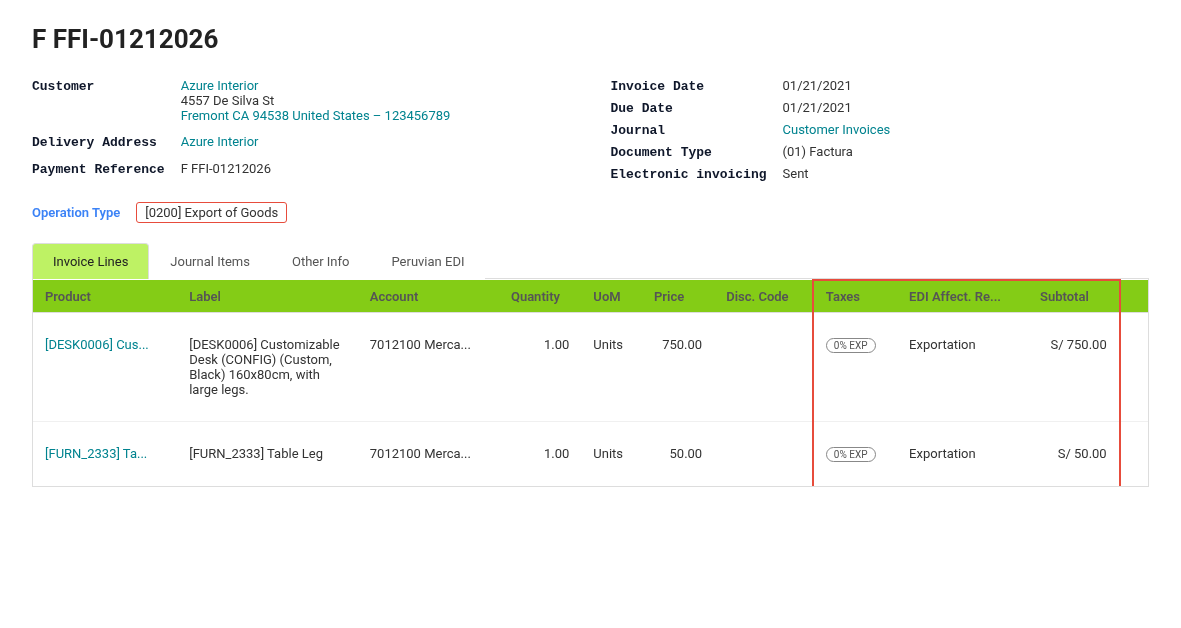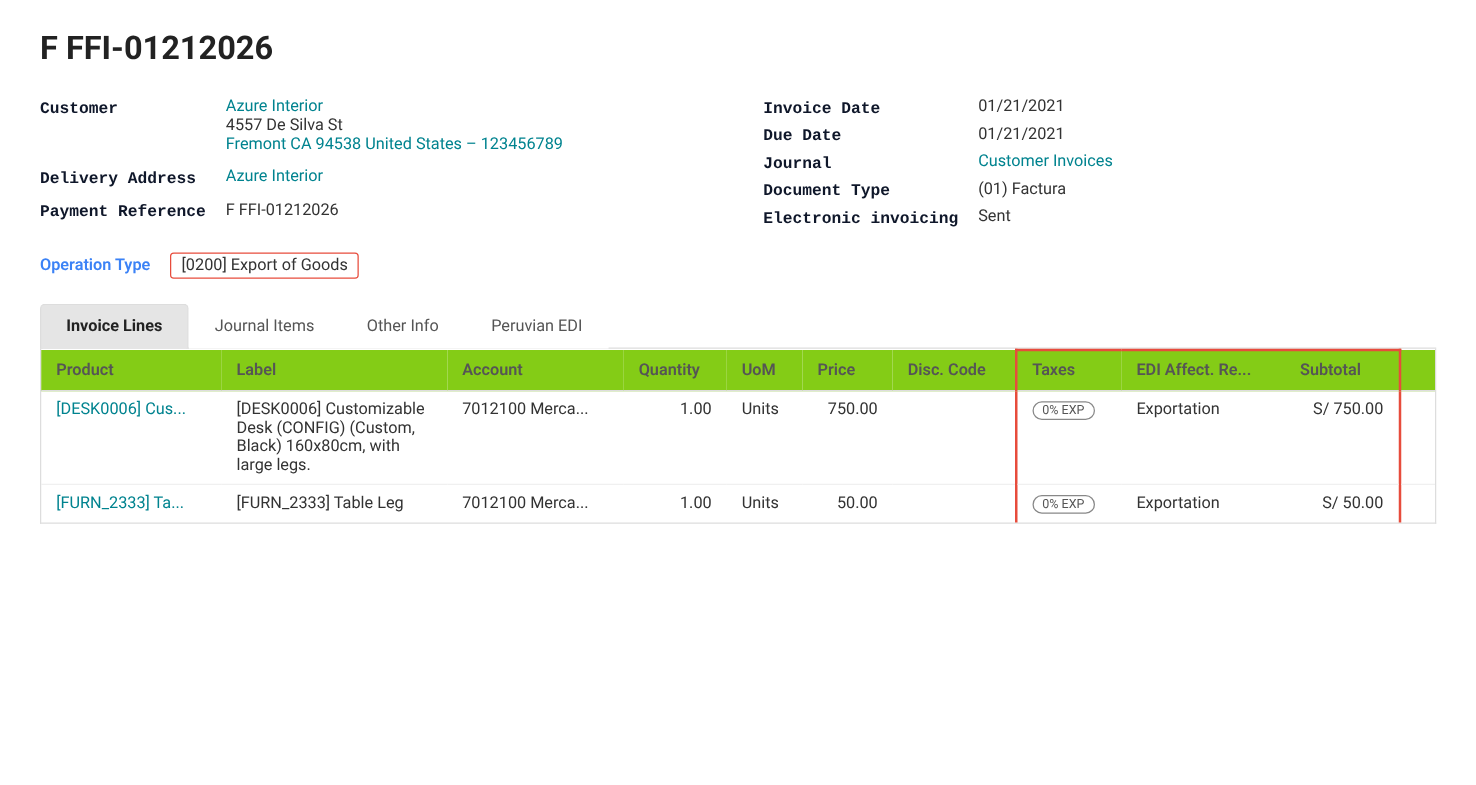--- a/index.html
+++ b/index.html
@@ -82,22 +82,22 @@
       color: #555;
       font-size: 13px;
       background: #fff;
       margin-bottom: -1px;
       border-radius: 4px 4px 0 0;
     }
     .tab.active {
       border-color: #ddd;
       border-bottom-color: #fff;
       color: #222;
-      font-weight: 700;
-      background: #e5e5e5;
+      font-weight: 400;
+      background: #bef264;
     }
 
     
     .table-wrapper {
       border: 1px solid #ddd;
       border-top: none;
     }
     table {
       width: 100%;
       border-collapse: collapse;
@@ -108,21 +108,21 @@
       border-bottom: 1px solid #ddd;
     }
     th {
       text-align: left;
       padding: 8px 12px;
       font-weight: 600;
       color: #555;
       white-space: nowrap;
     }
     td {
-      padding: 7px 12px;
+      padding: 24px 12px;
       vertical-align: top;
       border-bottom: 1px solid #f0f0f0;
       color: #333;
     }
     tr:last-child td {
       border-bottom: none;
     }
     .td-subtotal {
       text-align: right;
     }

